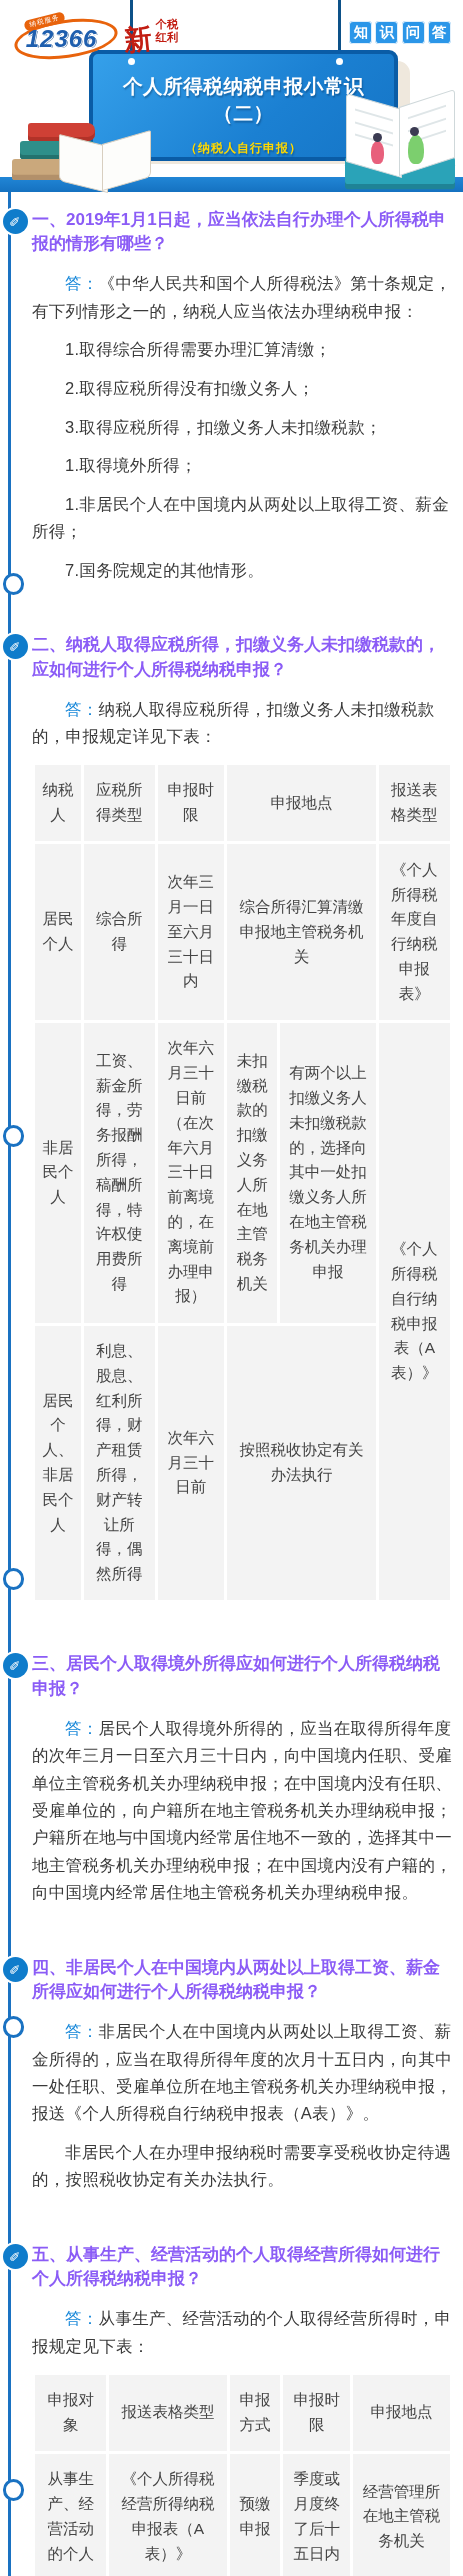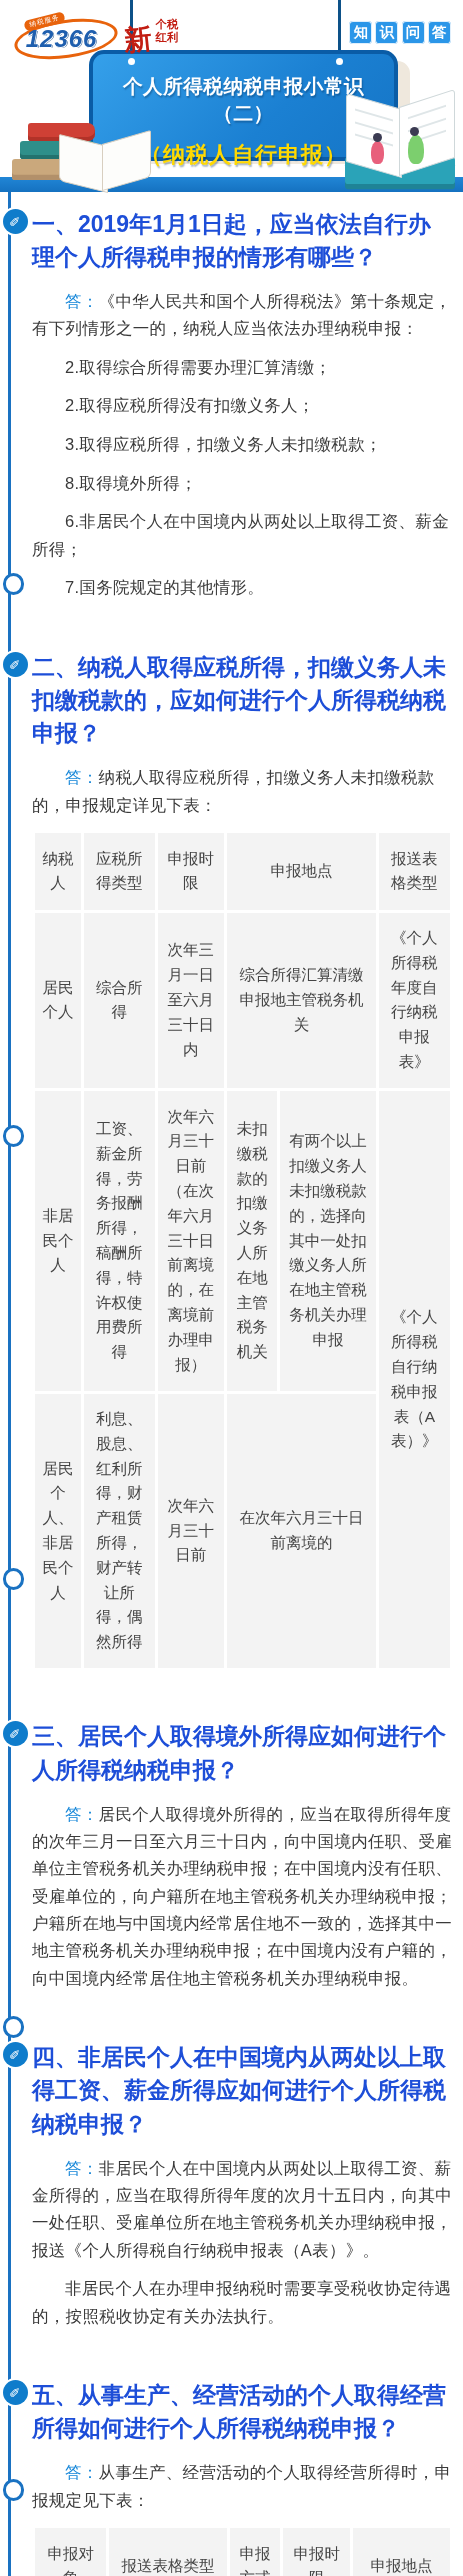--- a/index.html
+++ b/index.html
@@ -10,27 +10,27 @@
     background:#ffffff;overflow:hidden;
   }
   
   #header{position:relative;height:192px;background:#ffffff;flex:0 0 auto;}
   .hanger{position:absolute;top:0;width:3.1px;height:61px;background:#0d5188;}
   .hanger.h1{left:130px;} .hanger.h2{left:338px;}
   .board-shadow{position:absolute;left:101px;top:61px;width:309px;height:103px;
     background:#efe8dd;border-radius:12.4px;}
   .board{position:absolute;left:89px;top:50px;width:301px;height:103px;
     background:linear-gradient(135deg,#35a0ea 0%,#1b80d2 60%,#1575c6 100%);
-    border:4.1px solid #0a5ca6;border-radius:15px;z-index:2;}
+    border:4.1px solid #0a5ca6;border-radius:9px;z-index:2;}
   .board .dot{position:absolute;top:4.1px;width:7.2px;height:7.2px;border-radius:50%;background:#ffffff;}
   .dot.d1{left:35px;} .dot.d2{left:243px;}
   .board-title1{margin:18.5px 5.2px 0 5.2px;text-align:center;color:#ffffff;
     font-size:19.6px;font-weight:700;letter-spacing:0.5px;text-shadow:1px 1.5px 1.5px rgba(0,40,80,.35);}
   .board-title2{margin:13.4px 5.2px 0 5.2px;text-align:center;color:#ffd900;
-    font-size:22px;font-weight:700;letter-spacing:1px;text-shadow:1px 1.5px 1.5px rgba(0,40,80,.35);}
+    font-size:12px;font-weight:700;letter-spacing:1px;text-shadow:1px 1.5px 1.5px rgba(0,40,80,.35);}
   .band{position:absolute;left:0;top:177px;width:464px;height:15.5px;
     background:linear-gradient(180deg,#2186d6,#1470bf);}
   
   .logo{position:absolute;left:14.4px;top:16.5px;display:flex;align-items:flex-start;z-index:3;}
   .logo-ring{position:relative;width:103px;height:40px;}
   .logo-ellipse{position:absolute;left:0;top:3.1px;width:98px;height:32px;border:3.6px solid #e8630c;
     border-radius:50%;transform:rotate(-8deg);}
   .logo-ribbon{position:absolute;left:9.3px;top:-1px;background:#e8630c;color:#ffffff;
     font-size:6.7px;padding:1px 5.2px;border-radius:5.2px;transform:rotate(-14deg);letter-spacing:1px;}
   .logo-number{position:absolute;left:11.3px;top:8.2px;font-size:24px;font-weight:900;
@@ -67,21 +67,21 @@
   .per-head{position:absolute;top:-8.2px;left:2.1px;width:9.3px;height:9.3px;border-radius:50%;background:#3b3b52;}
   
   #content{position:relative;padding:15.5px 11.3px 31px 32px;flex:1 1 auto;background:#ffffff;}
   .vline{position:absolute;left:8.2px;top:0;bottom:0;width:2.6px;background:#1a72c2;}
   .loop{position:absolute;left:2.6px;width:15.5px;height:15.5px;border:3.1px solid #1a72c2;border-radius:50%;
     background:#ffffff;}
   section{position:relative;margin:0 0 49px 0;}
   .q-icon{position:absolute;left:-29px;top:1px;width:25px;height:25px;border-radius:50%;
     background:#0f7ccb;display:flex;align-items:center;justify-content:center;box-shadow:0 0 0 2.1px #ffffff;}
   .q-icon span{color:#ffffff;font-size:13.4px;transform:rotate(-90deg);}
-  h2{margin:0 0 13.4px 0;color:#1d4ed8;font-size:23px;font-weight:700;line-height:1.45;}
+  h2{margin:0 0 13.4px 0;color:#8b5cf6;font-size:17px;font-weight:700;line-height:1.45;}
   .para{margin:0 0 11.3px 0;color:#3a3a3a;font-size:16.5px;line-height:1.66;text-indent:2em;
     letter-spacing:0.3px;}
   .ans{color:#1687d9;}
   table{width:100%;border-collapse:separate;border-spacing:3.1px;margin-top:6.2px;}
   th,td{background:#f3f3f3;color:#444444;font-weight:400;font-size:15.5px;line-height:1.6;
     text-align:center;vertical-align:middle;padding:13.4px 5.2px;}
 </style>
 </head>
 <body>
 
@@ -161,25 +161,25 @@
     <div class="loop" style="top:1376px"></div>
     <div class="loop" style="top:1824px"></div>
     <div class="loop" style="top:2287px"></div>
 
     <section>
       <div class="q-icon">
           <span>✎</span>
         </div>
       <h2>一、2019年1月1日起，应当依法自行办理个人所得税申报的情形有哪些？</h2>
       <p class="para"><span class="ans">答：</span><span>《中华人民共和国个人所得税法》第十条规定，有下列情形之一的，纳税人应当依法办理纳税申报：</span></p>
-      <p class="para">2.取得综合所得需要办理汇算清缴；</p>
+      <p class="para">1.取得综合所得需要办理汇算清缴；</p>
       <p class="para">2.取得应税所得没有扣缴义务人；</p>
       <p class="para">3.取得应税所得，扣缴义务人未扣缴税款；</p>
-      <p class="para">8.取得境外所得；</p>
-      <p class="para">6.非居民个人在中国境内从两处以上取得工资、薪金所得；</p>
+      <p class="para">1.取得境外所得；</p>
+      <p class="para">1.非居民个人在中国境内从两处以上取得工资、薪金所得；</p>
       <p class="para">7.国务院规定的其他情形。</p>
     </section>
 
     <section>
       <div class="q-icon">
           <span>✎</span>
         </div>
       <h2>二、纳税人取得应税所得，扣缴义务人未扣缴税款的，应如何进行个人所得税纳税申报？</h2>
       <p class="para"><span class="ans">答：</span><span>纳税人取得应税所得，扣缴义务人未扣缴税款的，申报规定详见下表：</span></p>
       <table>
@@ -203,21 +203,21 @@
           <td>工资、薪金所得，劳务报酬所得，稿酬所得，特许权使用费所得</td>
           <td>次年六月三十日前（在次年六月三十日前离境的，在离境前办理申报）</td>
           <td style="width:12%">未扣缴税款的扣缴义务人所在地主管税务机关</td>
           <td style="width:23%">有两个以上扣缴义务人未扣缴税款的，选择向其中一处扣缴义务人所在地主管税务机关办理申报</td>
           <td rowspan="2">《个人所得税自行纳税申报表（A表）》</td>
         </tr>
         <tr>
           <td>居民个人、非居民个人</td>
           <td>利息、股息、红利所得，财产租赁所得，财产转让所得，偶然所得</td>
           <td>次年六月三十日前</td>
-          <td colspan="2">在次年六月三十日前离境的</td>
+          <td colspan="2">按照税收协定有关办法执行</td>
         </tr>
       </tbody>
         </table>
     </section>
 
     <section>
       <div class="q-icon">
           <span>✎</span>
         </div>
       <h2>三、居民个人取得境外所得应如何进行个人所得税纳税申报？</h2>

